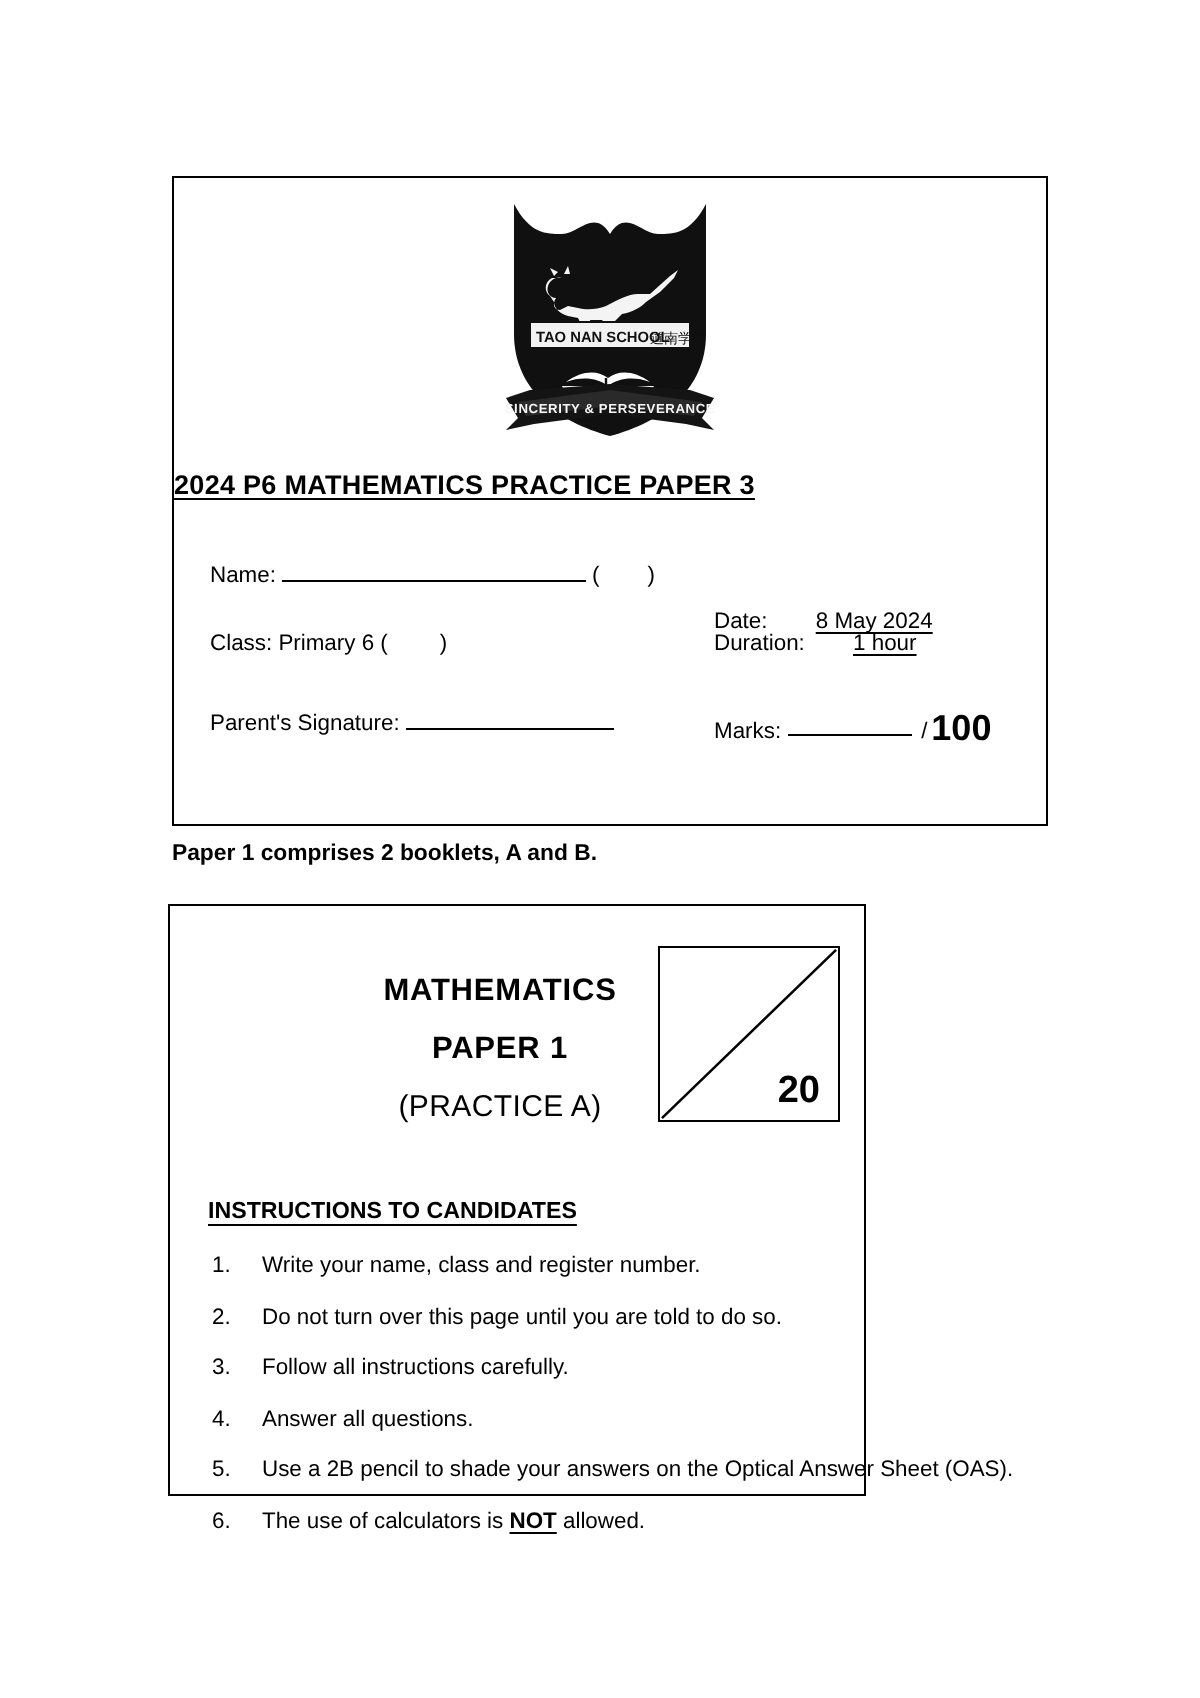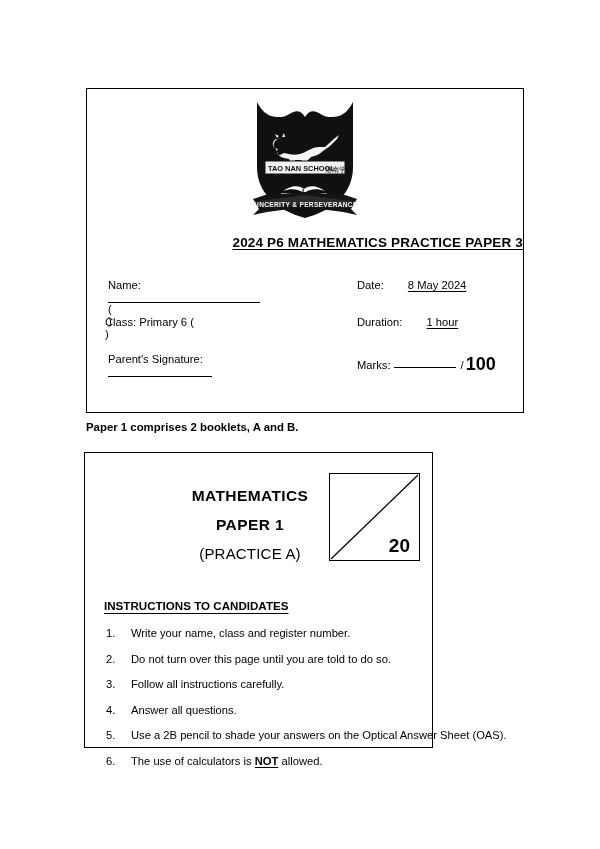--- a/index.html
+++ b/index.html
@@ -41,44 +41,44 @@
     top: 6px;
     transform: translateX(-50%);
     width: 108px;
     height: 126px;
   }
 
   .paper-title {
     position: absolute;
     left: 0; right: 0;
     top: 146px;
-    text-align: right;
+    text-align: left;
     font-size: 13.5px;
     font-weight: bold;
     letter-spacing: 0.15px;
     text-decoration: underline;
     text-underline-offset: 2px;
   }
 
   .field-rows {
     position: absolute;
     left: 18px;
     right: 14px;
     top: 190px;
   }
   .field-row {
     position: relative;
     height: 37px;
     font-size: 11.2px;
     white-space: nowrap;
   }
-  .fr-left  { position: absolute; left: 0;     top: 0; display: flex; align-items: baseline; flex-direction: column; }
+  .fr-left  { position: absolute; left: 0;     top: 0; display: flex; align-items: baseline; }
   .fr-right { position: absolute; top: 0; display: flex; align-items: baseline; }
 
-  .row-name  .fr-right { left: 252px; }
+  .row-name  .fr-right { left: 252px; margin-top: 26px; }
   .row-class .fr-right { left: 252px; }
   .row-sign  .fr-right { left: 252px; }
 
   .blank-line {
     display: inline-block;
     border-bottom: 1.2px solid #000;
     height: 11px;
     margin: 0 3px;
   }
   .bl-name { width: 152px; }

